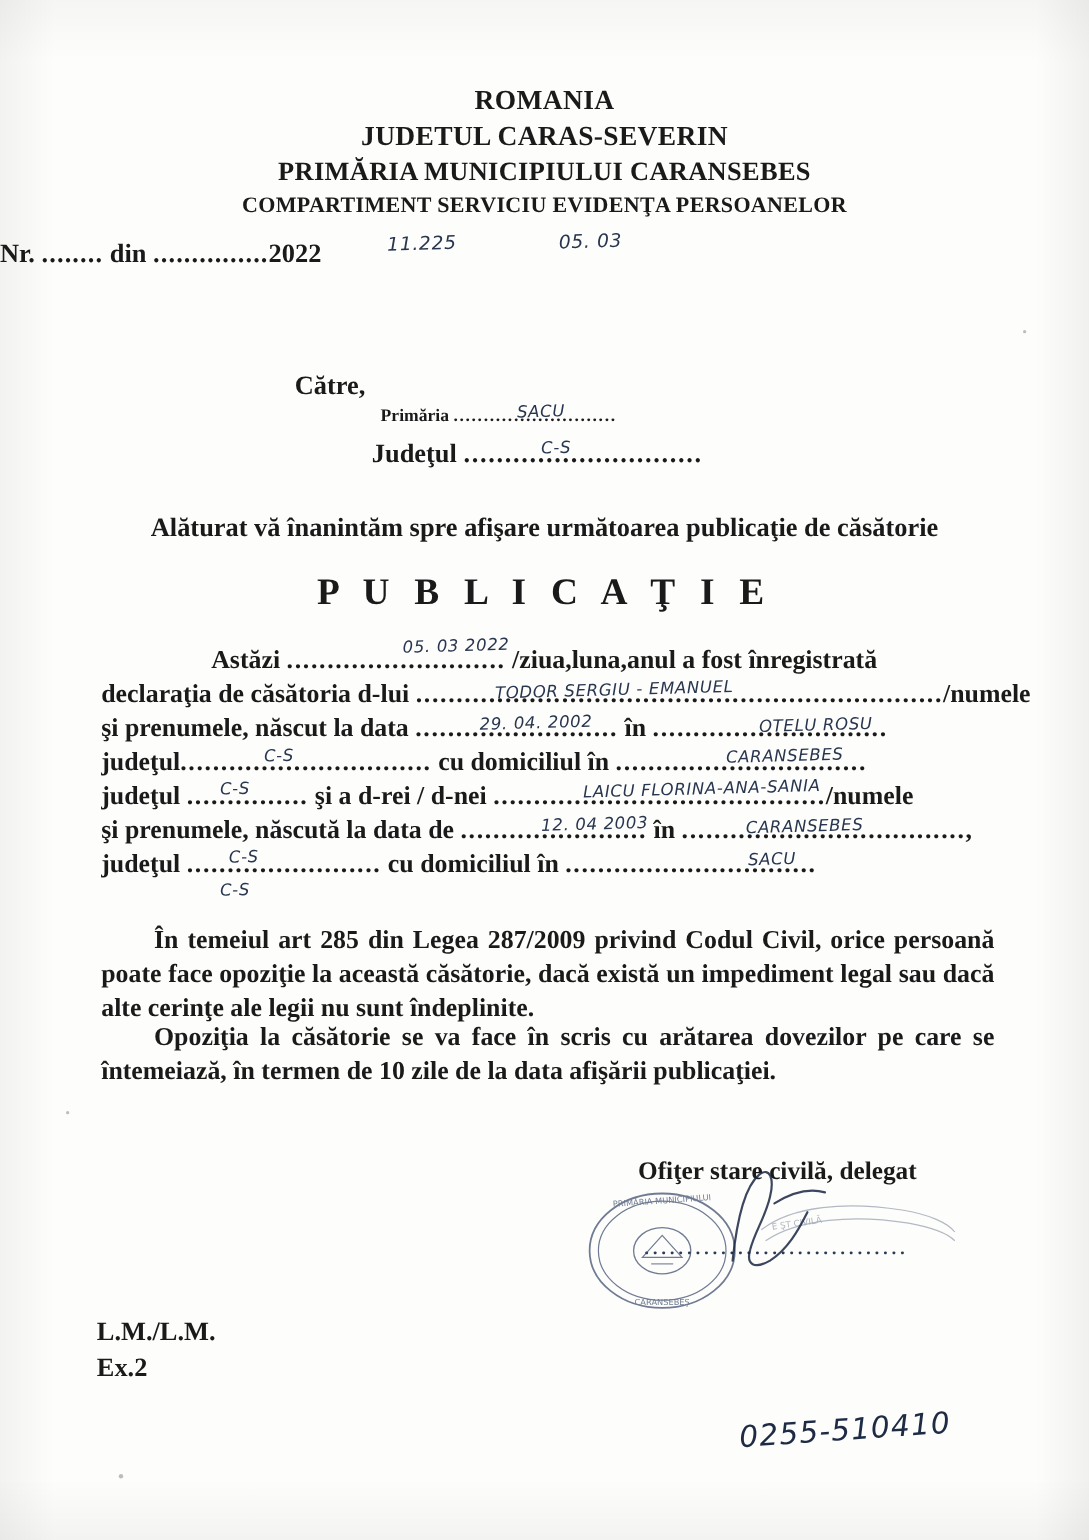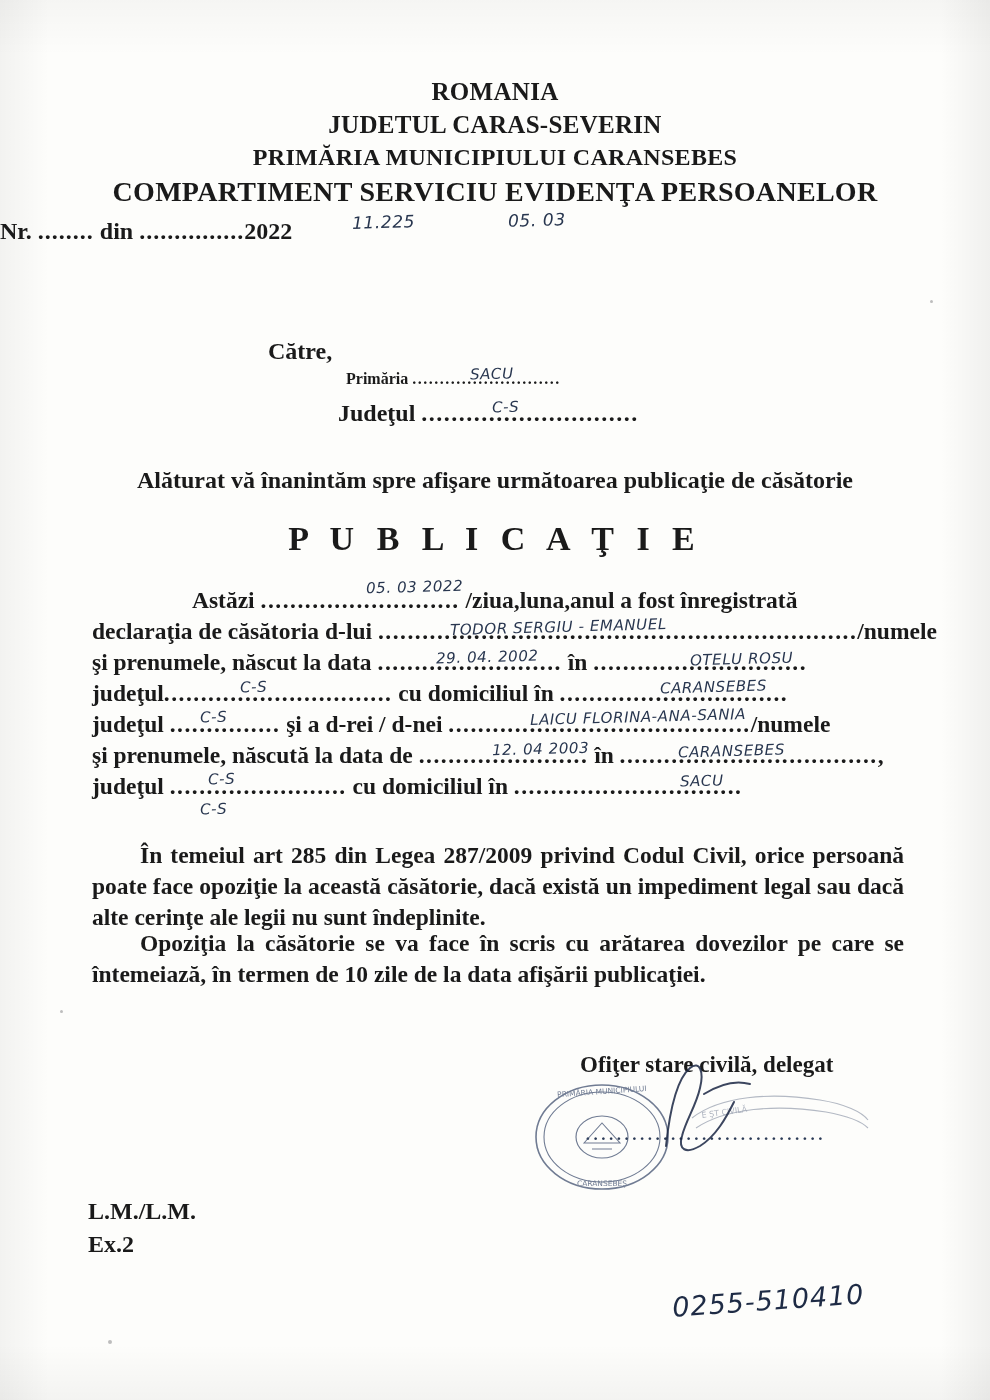--- a/index.html
+++ b/index.html
@@ -38,21 +38,21 @@
     right: 0;
     text-align: center;
   }
   .header div {
     font-weight: bold;
     letter-spacing: 0.3px;
   }
   .h1 { font-size: 25px; margin-bottom: 5px; }
   .h2 { font-size: 25px; margin-bottom: 5px; }
   .h3 { font-size: 24px; margin-bottom: 5px; text-align: center; }
-  .h4 { font-size: 28px; margin-bottom: 6px; text-align: center; }
+  .h4 { font-size: 20px; margin-bottom: 6px; text-align: center; }
 
   .nr-line {
     position: absolute;
     top: 218px;
     left: 0;
     right: 0;
     font-size: 24px;
     font-weight: bold;
   }
   .nr-line .dotfill {

